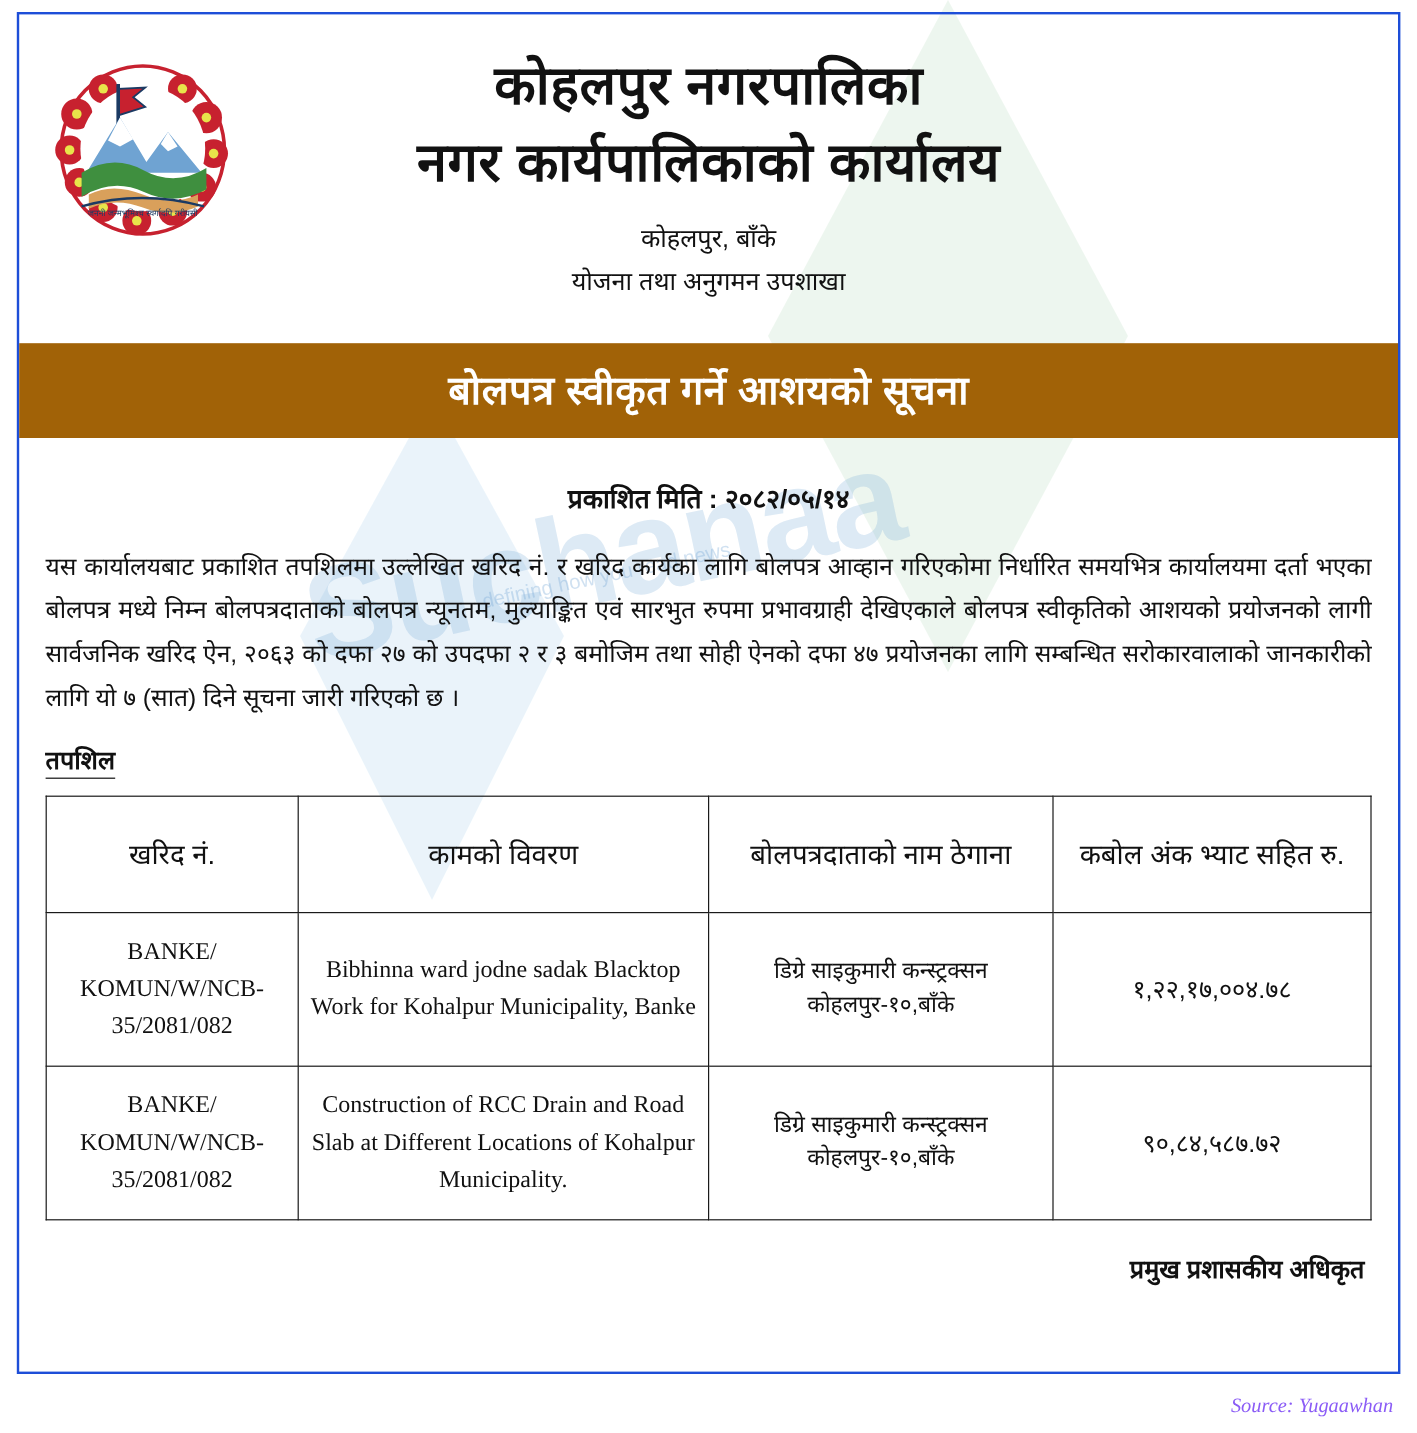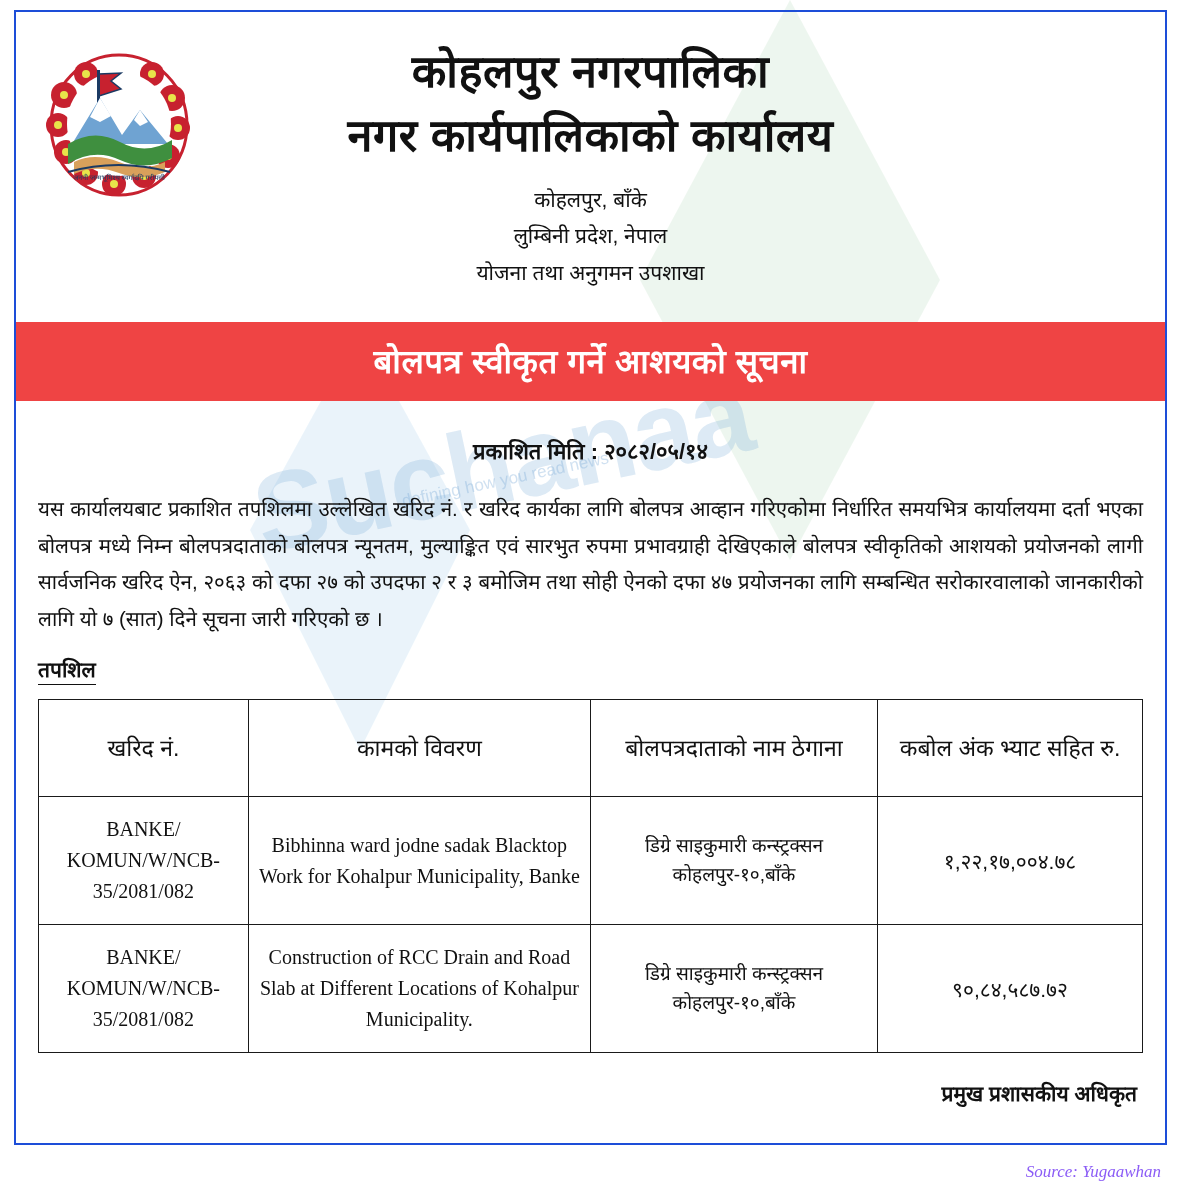--- a/index.html
+++ b/index.html
@@ -105,21 +105,21 @@
     font-weight: normal;
     margin-top: 18px;
     line-height: 1.65;
     color: #111;
   }
   .org-sub div { margin-top: 2px; }
 
   
   .banner {
     margin-top: 22px;
-    background: #ef4444;
+    background: #a16207;
     color: #ffffff;
     text-align: center;
     padding: 16px 0 18px 0;
     font-family: "Liberation Sans", sans-serif;
     font-weight: bold;
     font-size: 33px;
     letter-spacing: 0.5px;
   }
 
   
@@ -268,21 +268,20 @@
         <path d="M30 122 q20 -10 45 0 q25 10 46 0 l0 10 q-23 10 -46 1 q-23 -9 -45 1 z" fill="#d9a05b"></path>
         <path d="M24 132 q50 -14 102 0" fill="none" stroke="#1b3a63" stroke-width="2"></path>
         <text x="75" y="140" text-anchor="middle" font-size="7" fill="#1b3a63" font-family="Liberation Sans, sans-serif">जननी जन्मभूमिश्च स्वर्गादपि गरीयसी</text>
       </svg>
 
       <div class="org-title1">कोहलपुर नगरपालिका</div>
       <div class="org-title2">नगर कार्यपालिकाको कार्यालय</div>
 
       <div class="org-sub">
         <div>कोहलपुर, बाँके</div>
-        <div>लुम्बिनी प्रदेश, नेपाल</div>
         <div>योजना तथा अनुगमन उपशाखा</div>
       </div>
     </div>
 
     <div class="banner">बोलपत्र स्वीकृत गर्ने आशयको सूचना</div>
 
     <div class="body-wrap">
       <div class="pub-date">प्रकाशित मिति : २०८२/०५/१४</div>
 
       <div class="para">यस कार्यालयबाट प्रकाशित तपशिलमा उल्लेखित खरिद नं. र खरिद कार्यका लागि बोलपत्र आव्हान गरिएकोमा निर्धारित समयभित्र कार्यालयमा दर्ता भएका बोलपत्र मध्ये निम्न बोलपत्रदाताको बोलपत्र न्यूनतम, मुल्याङ्कित एवं सारभुत रुपमा प्रभावग्राही देखिएकाले बोलपत्र स्वीकृतिको आशयको प्रयोजनको लागी सार्वजनिक खरिद ऐन, २०६३ को दफा २७ को उपदफा २ र ३ बमोजिम तथा सोही ऐनको दफा ४७ प्रयोजनका लागि सम्बन्धित सरोकारवालाको जानकारीको लागि यो ७ (सात) दिने सूचना जारी गरिएको छ ।</div>

